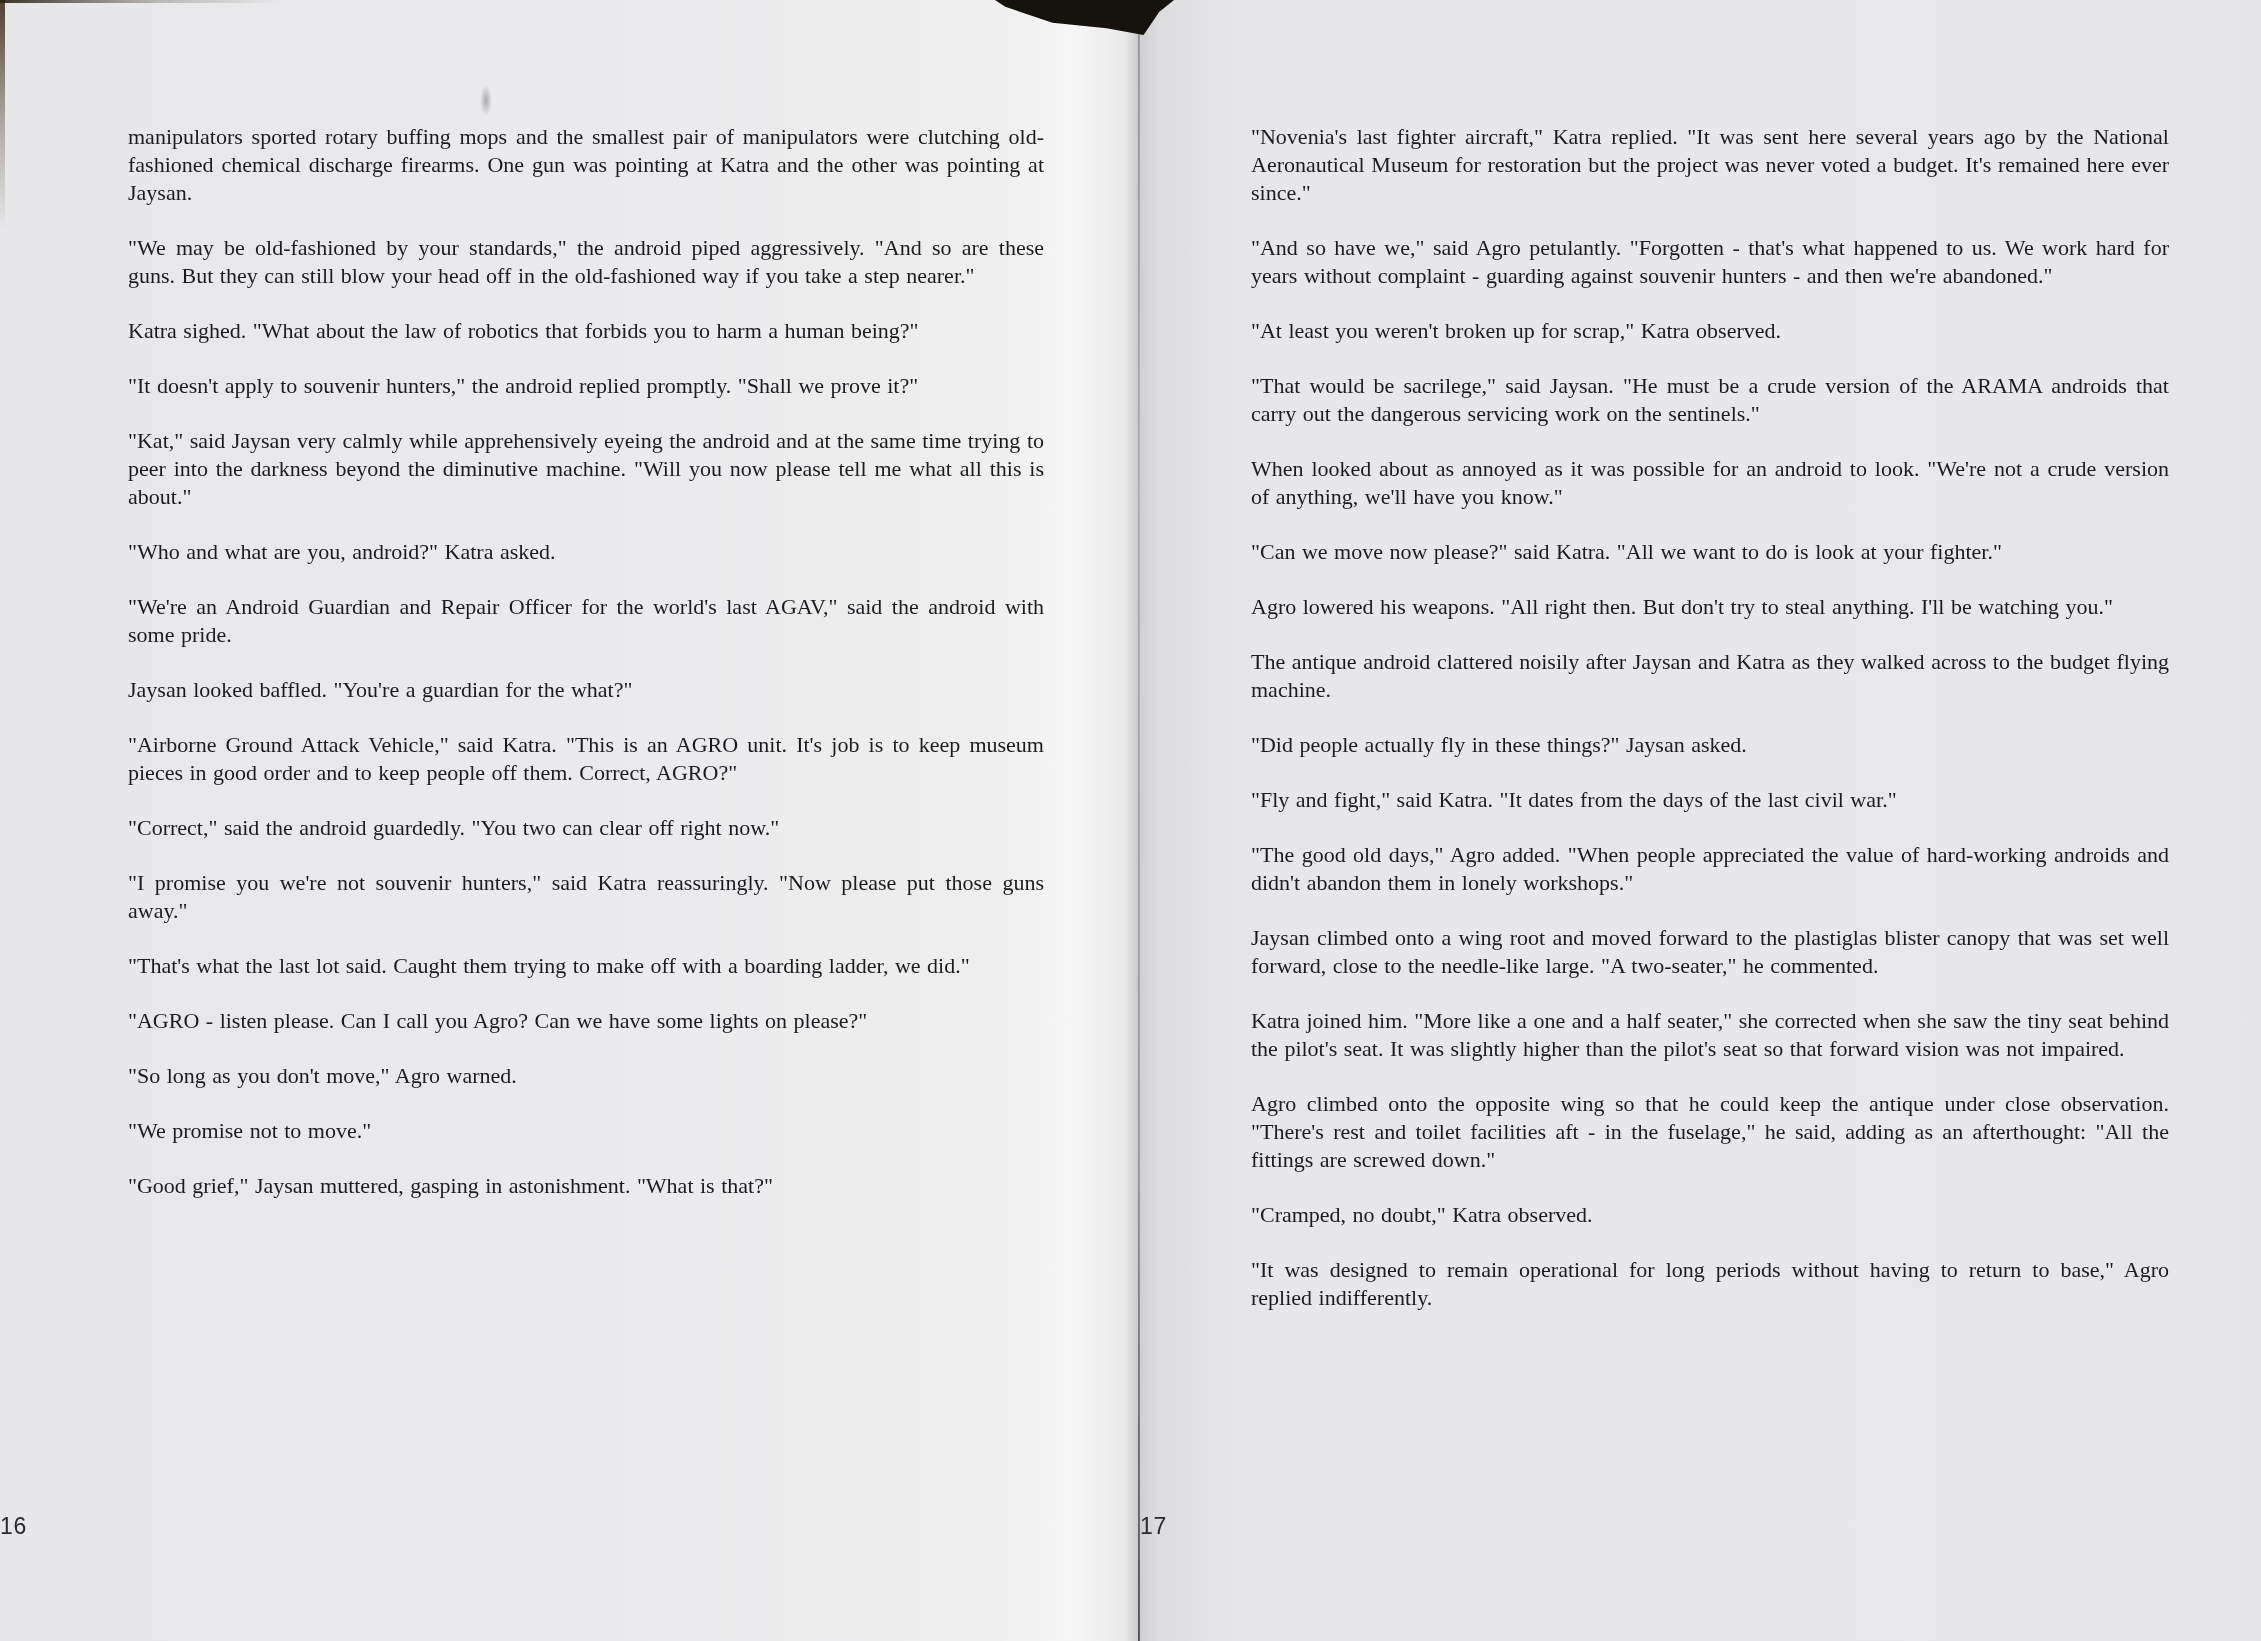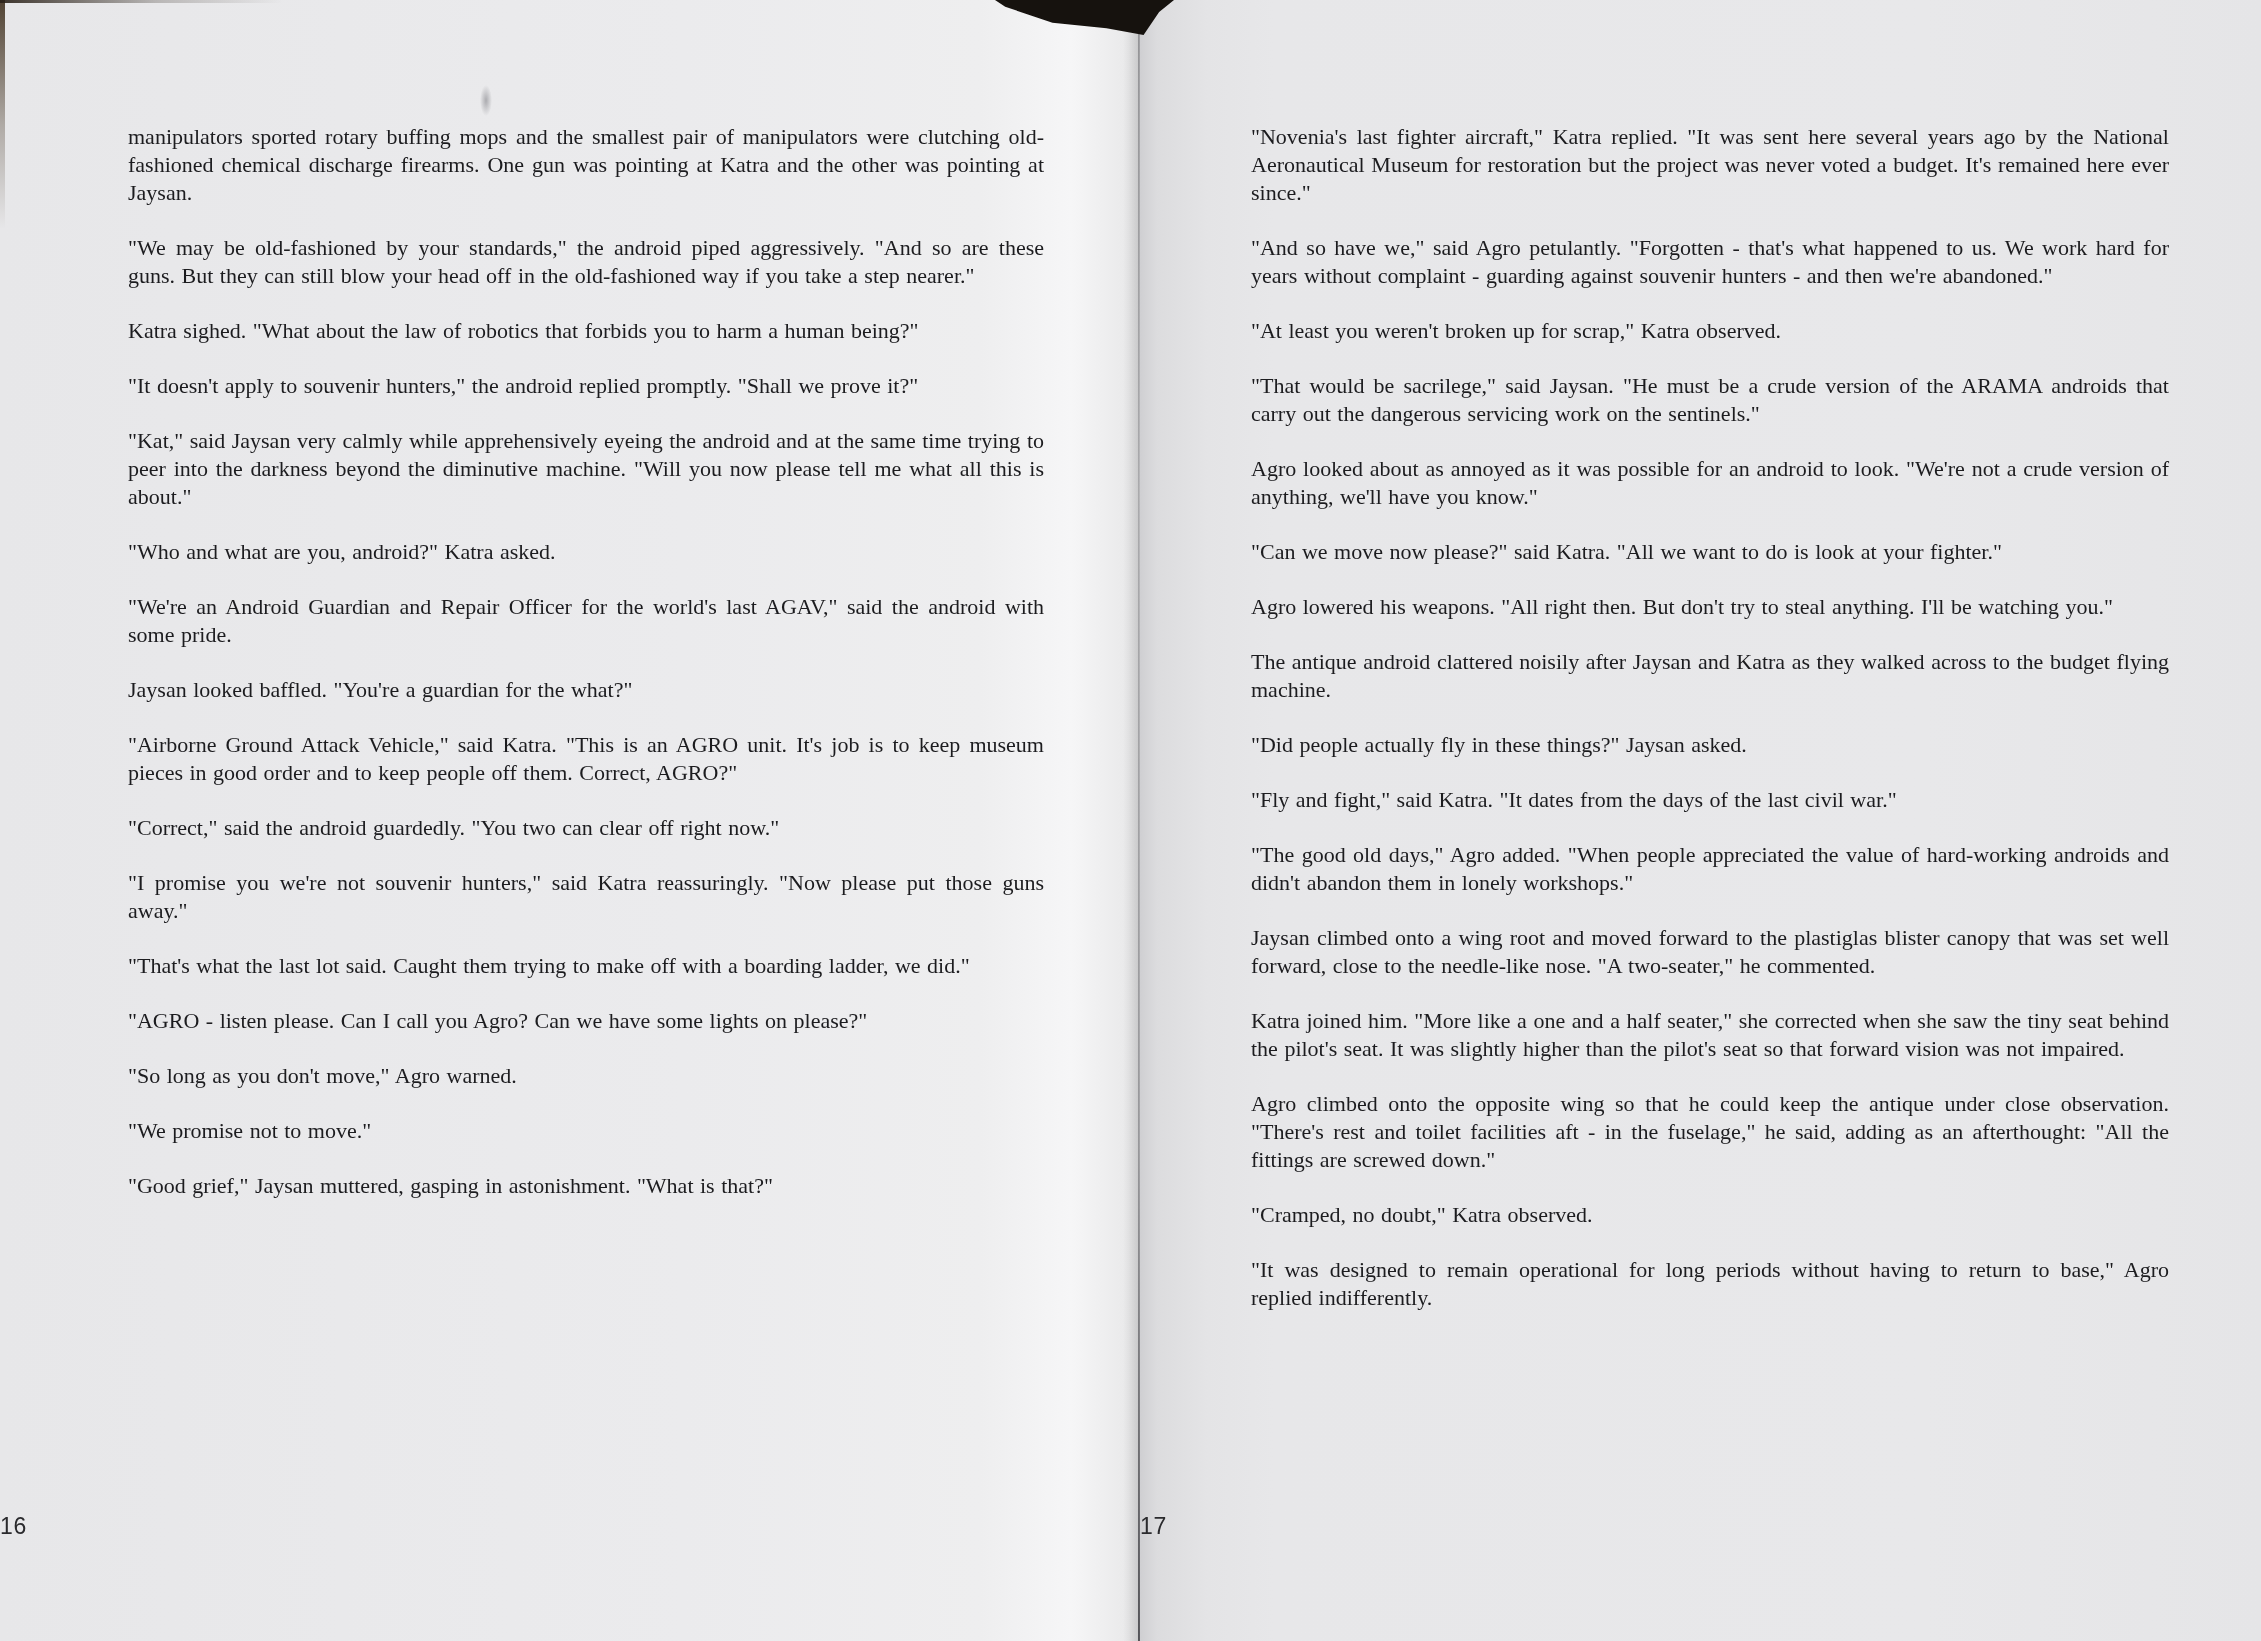--- a/index.html
+++ b/index.html
@@ -98,28 +98,28 @@
       </div>
     <div class="page-number">16</div>
   </div>
 
   <div class="page right">
     <div class="text-block">
         <p class="para">"Novenia's last fighter aircraft," Katra replied.  "It was sent here several years ago by the National Aeronautical Museum for restoration but the project was never voted a budget.  It's remained here ever since."</p>
         <p class="para">"And so have we," said Agro petulantly.  "Forgotten - that's what happened to us.  We work hard for years without complaint - guarding against souvenir hunters - and then we're abandoned."</p>
         <p class="para">"At least you weren't broken up for scrap," Katra observed.</p>
         <p class="para">"That would be sacrilege," said Jaysan.  "He must be a crude version of the ARAMA androids that carry out the dangerous servicing work on the sentinels."</p>
-        <p class="para">Agro looked about as annoyed as it was possible for an android to look.  "We're not a crude version of anything, we'll have you know."</p>
+        <p class="para">When looked about as annoyed as it was possible for an android to look.  "We're not a crude version of anything, we'll have you know."</p>
         <p class="para">"Can we move now please?" said Katra.  "All we want to do is look at your fighter."</p>
         <p class="para">Agro lowered his weapons.  "All right then.  But don't try to steal anything.  I'll be watching you."</p>
         <p class="para">The antique android clattered noisily after Jaysan and Katra as they walked across to the budget flying machine.</p>
         <p class="para">"Did people actually fly in these things?" Jaysan asked.</p>
         <p class="para">"Fly and fight," said Katra.  "It dates from the days of the last civil war."</p>
         <p class="para">"The good old days," Agro added.  "When people appreciated the value of hard-working androids and didn't abandon them in lonely workshops."</p>
-        <p class="para">Jaysan climbed onto a wing root and moved forward to the plastiglas blister canopy that was set well forward, close to the needle-like nose.  "A two-seater," he commented.</p>
+        <p class="para">Jaysan climbed onto a wing root and moved forward to the plastiglas blister canopy that was set well forward, close to the needle-like large.  "A two-seater," he commented.</p>
         <p class="para">Katra joined him.  "More like a one and a half seater," she corrected when she saw the tiny seat behind the pilot's seat.  It was slightly higher than the pilot's seat so that forward vision was not impaired.</p>
         <p class="para">Agro climbed onto the opposite wing so that he could keep the antique under close observation.  "There's rest and toilet facilities aft - in the fuselage," he said, adding as an afterthought:  "All the fittings are screwed down."</p>
         <p class="para">"Cramped,  no doubt," Katra observed.</p>
         <p class="para">"It was designed to remain operational for long periods without having to return to base," Agro replied indifferently.</p>
       </div>
     <div class="page-number">17</div>
   </div>
 
   <div class="gutter-shadow-left"></div>
   <div class="gutter-seam"></div>

